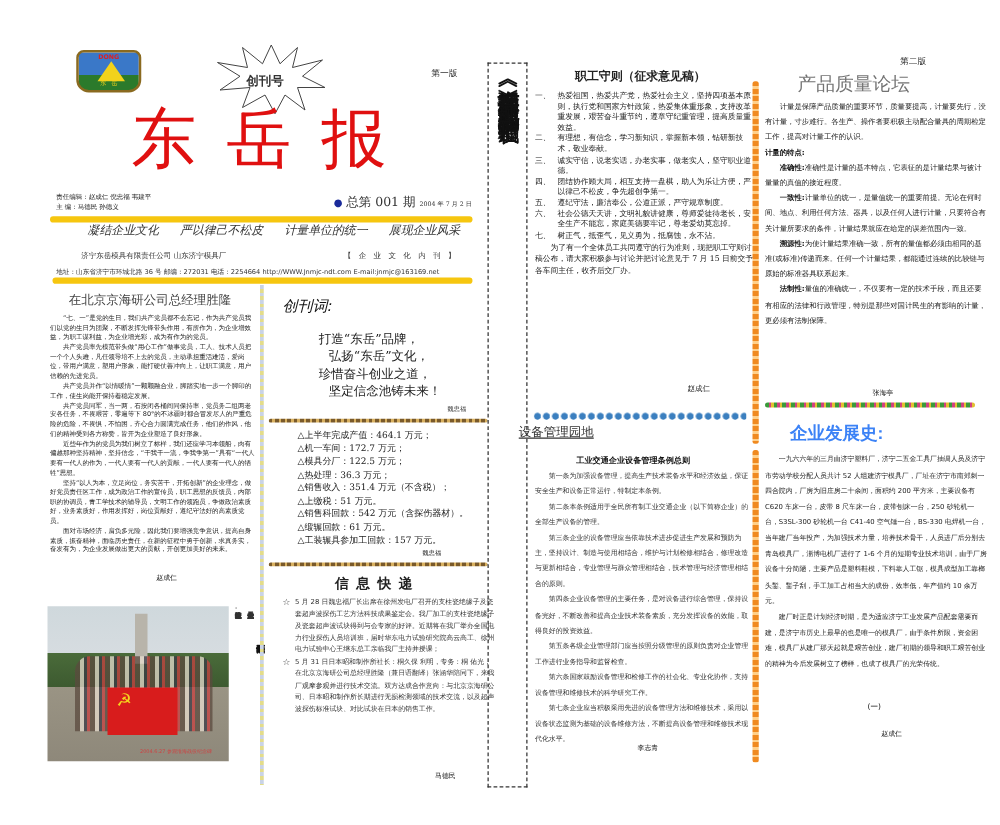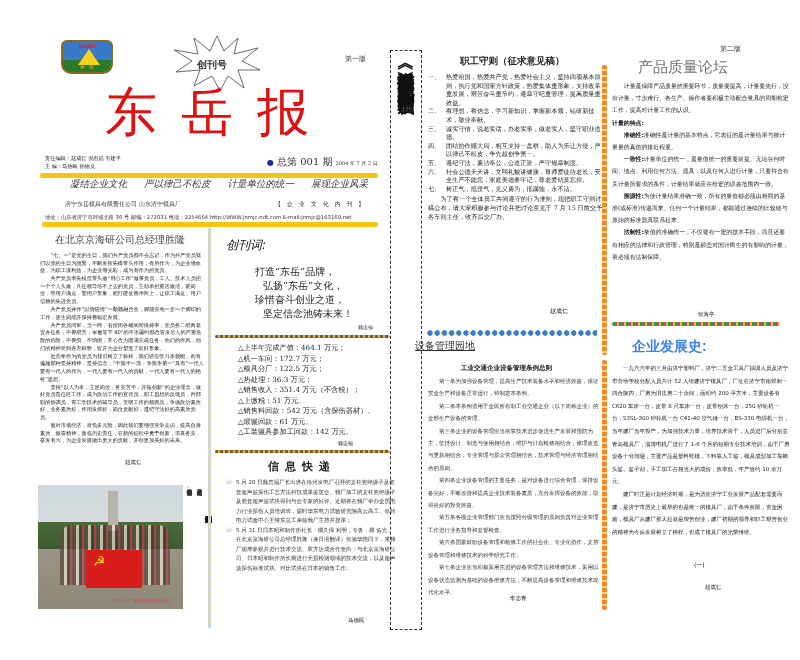--- a/index.html
+++ b/index.html
@@ -176,21 +176,21 @@
 
 <div class="abs stats">
   <div>△上半年完成产值：464.1 万元；</div>
   <div>△机一车间：172.7 万元；</div>
   <div>△模具分厂：122.5 万元；</div>
   <div>△热处理：36.3 万元；</div>
   <div>△销售收入：351.4 万元（不含税）；</div>
   <div>△上缴税：51 万元。</div>
   <div>△销售科回款：542 万元（含探伤器材）。</div>
   <div>△缎辗回款：61 万元。</div>
-  <div>△工装辗具参加工回款：142 万元。</div>
+  <div>△工装辗具参加工回款：157 万元。</div>
 </div>
 <div class="abs stats-sign tiny">魏忠福</div>
 <div class="abs rope" style="left:215px;top:450px;width:175px;"></div>
 
 <div class="abs news-head">信息快递</div>
 <div class="abs news">
   <div class="item">
     <span class="star">☆</span>
     <span>5 月 28 日魏忠福厂长出席在徐州发电厂召开的支柱瓷绝缘子及瓷套超声波探伤工艺方法科技成果鉴定会。我厂加工的支柱瓷绝缘子及瓷套超声波试块得到与会专家的好评。近期将在我厂举办全国电力行业探伤人员培训班，届时华东电力试验研究院高云高工、徐州电力试验中心王继东总工亲临我厂主持并授课；</span>
   </div>

